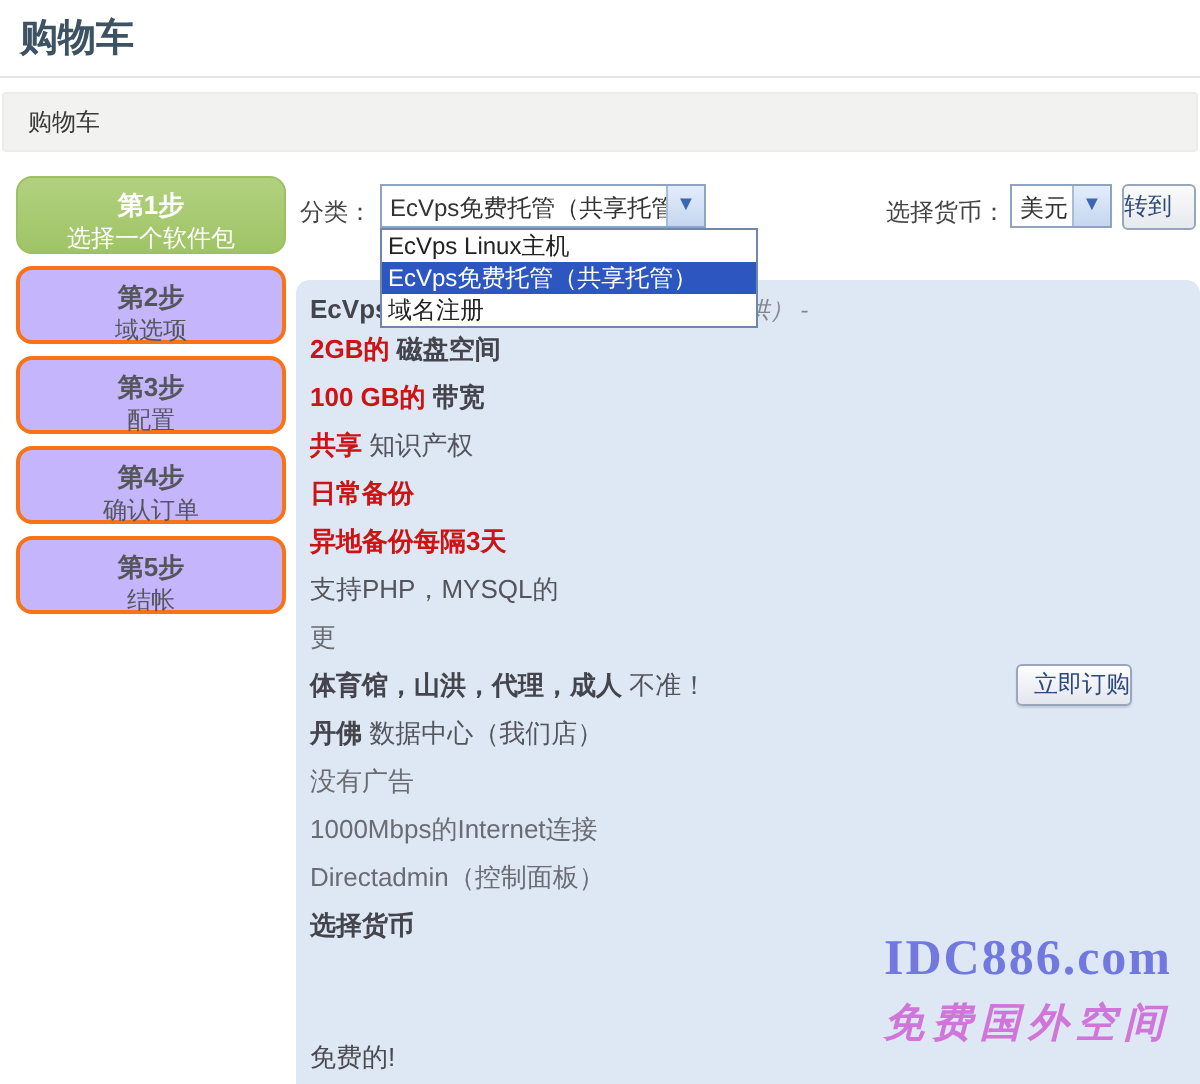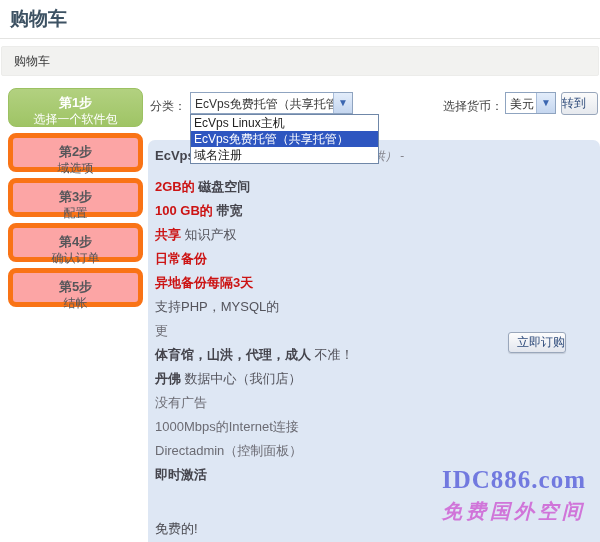--- a/index.html
+++ b/index.html
@@ -39,30 +39,30 @@
   .dropdown-option { height:16px; line-height:16px; font-size:12px; color:#222;
     padding-left:3px; white-space:nowrap; overflow:hidden; cursor:pointer; }
   .dropdown-option.selected { background:#2e56c0; color:#ffffff; }
 
   
   .step { left:8px; width:135px; height:39px; border-radius:8px; text-align:center;
     padding-top:5px; cursor:pointer; }
   .step .num { font-size:13px; font-weight:bold; line-height:17px; }
   .step .lbl { font-size:12px; line-height:16px; }
   .step-active { background:linear-gradient(#b2d180,#9fc465); border:1px solid #9cc162; color:#ffffff; }
-  .step-idle { background:#fca5a5; border:5px solid #f97316; color:#55565a; }
+  .step-idle { background:#c4b5fd; border:2px solid #f97316; color:#55565a; }
   .s1 { top:88px; } .s2 { top:133px; } .s3 { top:178px; } .s4 { top:223px; } .s5 { top:268px; }
 
   
   .content { left:148px; top:140px; width:452px; height:402px; background:#dee7f4;
     border-radius:7px 7px 0 0; }
   .product-title-line { left:155px; top:146px; white-space:pre; }
   .product-title { font-size:13px; font-weight:bold; color:#44444c; }
   .product-title-note { font-size:12px; font-style:italic; color:#85858d; }
-  .feature-list { left:155px; top:163px; width:340px;margin-top:12px; }
+  .feature-list { left:155px; top:163px; width:340px; }
   .feature-line { height:24px; line-height:24px; font-size:13px; white-space:pre; }
   .seg-red { color:#cc1414; font-weight:bold; }
   .seg-dark-bold { color:#44444c; font-weight:bold; }
   .seg-dark { color:#54545c; }
   .seg-gray { color:#6b6b73; }
   .price-line { left:155px; top:520px; font-size:13px; color:#4a4a50; }
 
   .order-button { left:508px; top:332px; width:58px; height:21px; border:1px solid #9aa7bb;
     border-radius:3px; background:linear-gradient(#fdfdfd,#e2e6ee); font-size:12px; color:#2d4a7a;
     text-align:right; line-height:19px; cursor:pointer; box-shadow:0 1px 1px rgba(0,0,0,0.12); z-index:5; }
@@ -131,21 +131,21 @@
     <div class="feature-line"><span class="seg-red">共享</span><span class="seg-dark"> 知识产权</span></div>
     <div class="feature-line"><span class="seg-red">日常备份</span></div>
     <div class="feature-line"><span class="seg-red">异地备份每隔3天</span></div>
     <div class="feature-line"><span class="seg-dark">支持PHP，MYSQL的</span></div>
     <div class="feature-line"><span class="seg-gray">更</span></div>
     <div class="feature-line"><span class="seg-dark-bold">体育馆，山洪，代理，成人</span><span class="seg-dark"> 不准！</span></div>
     <div class="feature-line"><span class="seg-dark-bold">丹佛</span><span class="seg-dark"> 数据中心（我们店）</span></div>
     <div class="feature-line"><span class="seg-gray">没有广告</span></div>
     <div class="feature-line"><span class="seg-gray">1000Mbps的Internet连接</span></div>
     <div class="feature-line"><span class="seg-gray">Directadmin（控制面板）</span></div>
-    <div class="feature-line"><span class="seg-dark-bold">即时激活</span></div>
+    <div class="feature-line"><span class="seg-dark-bold">选择货币</span></div>
   </div>
 
 <div class="abs price-line">免费的!</div>
 <div class="abs order-button">立即订购</div>
 
 <div class="abs watermark">
   <div class="wm-line1">IDC886.com</div>
   <div class="wm-line2">免费国外空间</div>
 </div>
 

